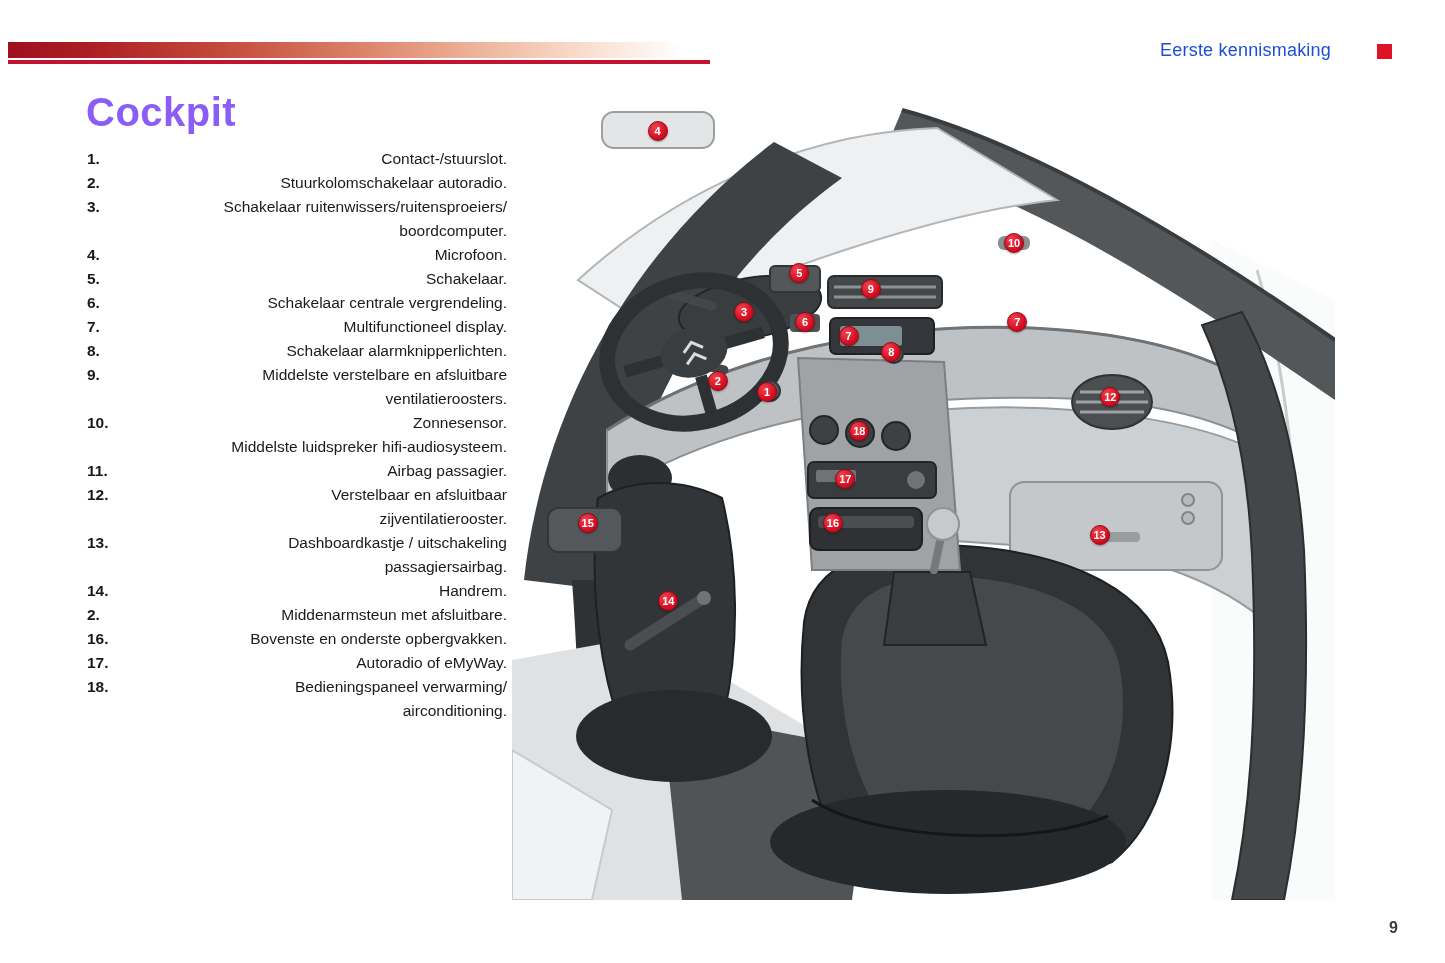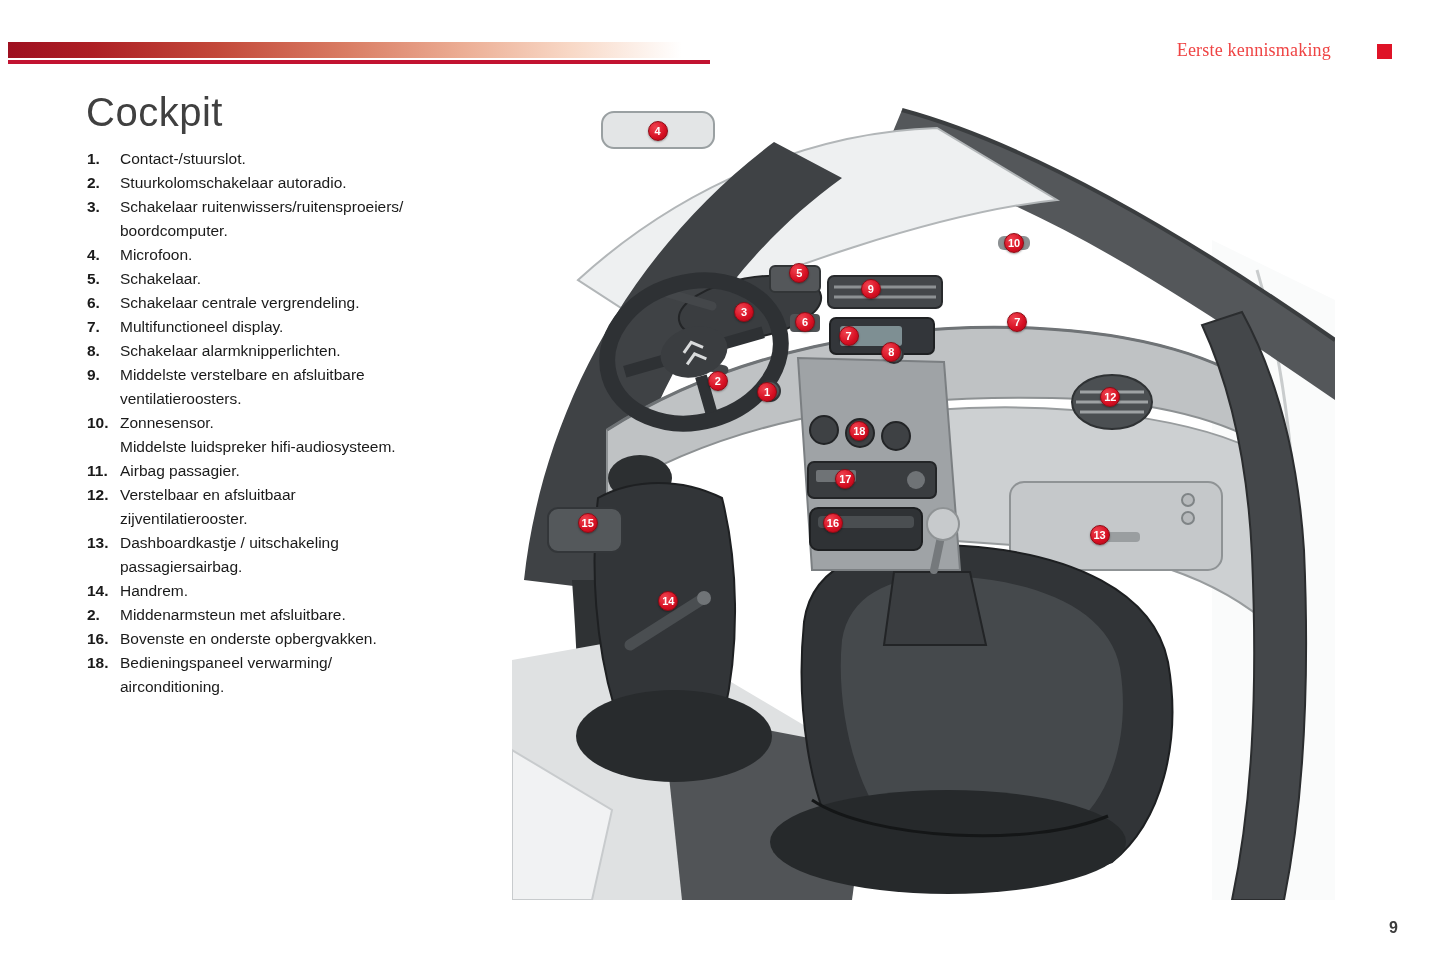--- a/index.html
+++ b/index.html
@@ -12,39 +12,39 @@
 
   
   .top-rules { position:absolute; left:8px; top:42px; width:702px; }
   .gradient-bar {
     height:16px;
     background:linear-gradient(90deg,#9e1020 0%,#ad1f24 12%,#c3493a 30%,#d97c63 48%,#ecae95 65%,#f8d8c6 80%,#ffffff 96%);
   }
   .red-rule { height:4px; margin-top:2px; background:#c21331; }
   .header-title {
     position:absolute; top:40px; right:114px;
-    font-size:18px; color:#ef4444; letter-spacing:0.2px;font-family:Liberation Serif, serif;
+    font-size:18px; color:#1d4ed8; letter-spacing:0.2px;
   }
   .header-square {
     position:absolute; top:44px; right:53px;
     width:15px; height:15px; background:#df1327;
   }
 
   
   .page-title {
     position:absolute; left:86px; top:90px;
-    font-size:40px; font-weight:400; color:#404040; letter-spacing:0.5px;
+    font-size:40px; font-weight:700; color:#8b5cf6; letter-spacing:0.5px;
   }
   .legend { position:absolute; left:87px; top:147px; width:420px; }
   .legend-item {
     display:grid; grid-template-columns:33px 1fr;
     font-size:15.5px; line-height:24px;
   }
   .legend-item .num { font-weight:700; }
-  .legend-item .txt { white-space:pre-line; }
+  .legend-item .txt { white-space:pre-line;text-align:right; }
 
   
   .diagram { position:absolute; left:512px; top:100px; width:823px; height:800px; }
   .diagram svg { position:absolute; left:0; top:0; width:100%; height:100%; }
   .marker {
     position:absolute; width:20px; height:20px; margin:-10px 0 0 -10px;
     border-radius:50%;
     background:radial-gradient(circle at 35% 30%, #f04350 0%, #d60f22 60%, #a50a18 100%);
     border:1px solid #8e0a14;
     box-shadow:0 1px 2px rgba(0,0,0,0.35);
@@ -132,20 +132,24 @@
       <span class="num">14.</span>
       <span class="txt">Handrem.</span>
     </div>
   <div class="legend-item">
       <span class="num">2.</span>
       <span class="txt">Middenarmsteun met afsluitbare.</span>
     </div>
   <div class="legend-item">
       <span class="num">16.</span>
       <span class="txt">Bovenste en onderste opbergvakken.</span>
+    </div>
+  <div class="legend-item">
+      <span class="num">17.</span>
+      <span class="txt">Autoradio of eMyWay.</span>
     </div>
   <div class="legend-item">
       <span class="num">18.</span>
       <span class="txt">Bedieningspaneel verwarming/
 airconditioning.</span>
     </div>
 </div>
 
 <div class="diagram">
   <svg viewBox="0 0 823 800" aria-hidden="true">

